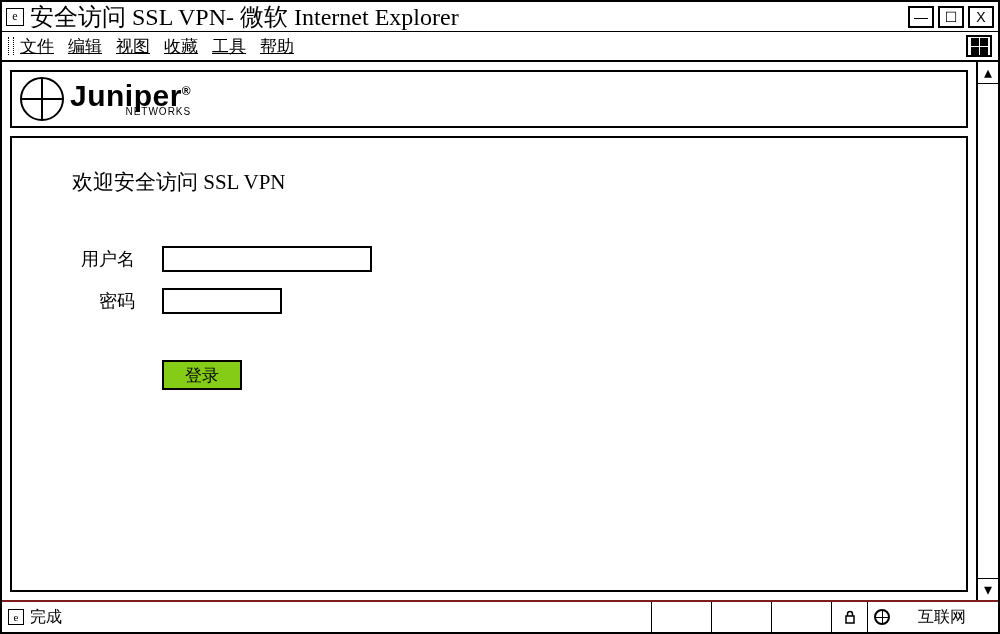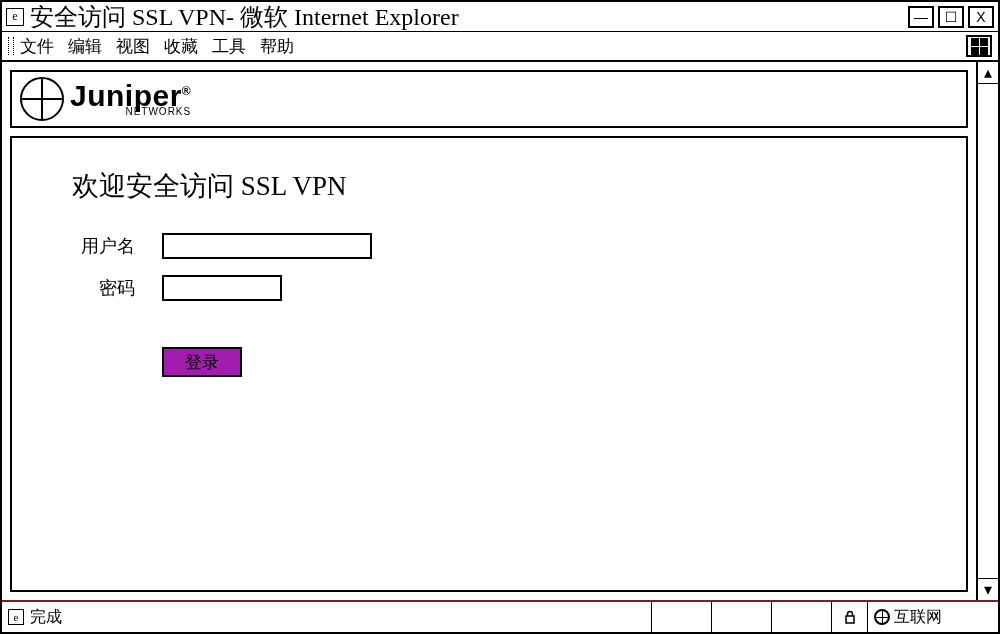--- a/index.html
+++ b/index.html
@@ -61,20 +61,21 @@
     position: relative;
   }
   .menubar .grip {
     width: 6px; height: 18px;
     border-left: 1px dotted #000;
     border-right: 1px dotted #000;
     margin-right: 6px;
   }
   .menubar .menu-item {
     margin-right: 14px;
+    text-decoration: underline;
     cursor: pointer;
     font-size: 17px;
   }
   .menubar .win-logo {
     margin-left: auto;
     width: 26px; height: 22px;
     border: 2px solid #000;
     display: inline-flex;
     align-items: center;
     justify-content: center;
@@ -159,22 +160,22 @@
     letter-spacing: 1px;
     align-self: flex-end;
     margin-top: -4px;
   }
   .page-body {
     border: 2px solid #000;
     flex: 1;
     padding: 30px 20px 20px 60px;
   }
   .welcome {
-    font-size: 27px;
-    margin-bottom: 29px;
+    font-size: 21px;
+    margin-bottom: 50px;
   }
   .form-area {
     display: flex;
     align-items: flex-start;
   }
   .form {
     display: grid;
     grid-template-columns: 90px 210px;
     row-gap: 16px;
     align-items: center;
@@ -192,21 +193,21 @@
     padding: 0 4px;
   }
   .form input.pwd {
     width: 120px;
   }
   .login-btn {
     grid-column: 2;
     width: 80px;
     height: 30px;
     border: 2px solid #000;
-    background: #a21caf;
+    background: #84cc16;
     font-size: 17px;
     font-family: inherit;
     cursor: pointer;
     margin-top: 30px;
   }
   .hint {
     margin-left: 80px;
     font-size: 18px;
     padding-top: 2px;
   }
@@ -214,21 +215,21 @@
     height: 30px;
     display: flex;
     align-items: stretch;
   }
   .status-cell {
     border-right: 1px solid #000;
     display: flex;
     align-items: center;
     padding: 0 6px;
   }
-  .status-cell:last-child { border-right: none; }
+  .status-cell:last-child { border-right: none; gap: 24px; }
   .status-main { flex: 1; }
   .status-main .app-icon {
     width: 16px; height: 16px;
     border: 1px solid #000;
     margin-right: 6px;
     display: inline-flex;
     align-items: center;
     justify-content: center;
     font-size: 11px;
   }

